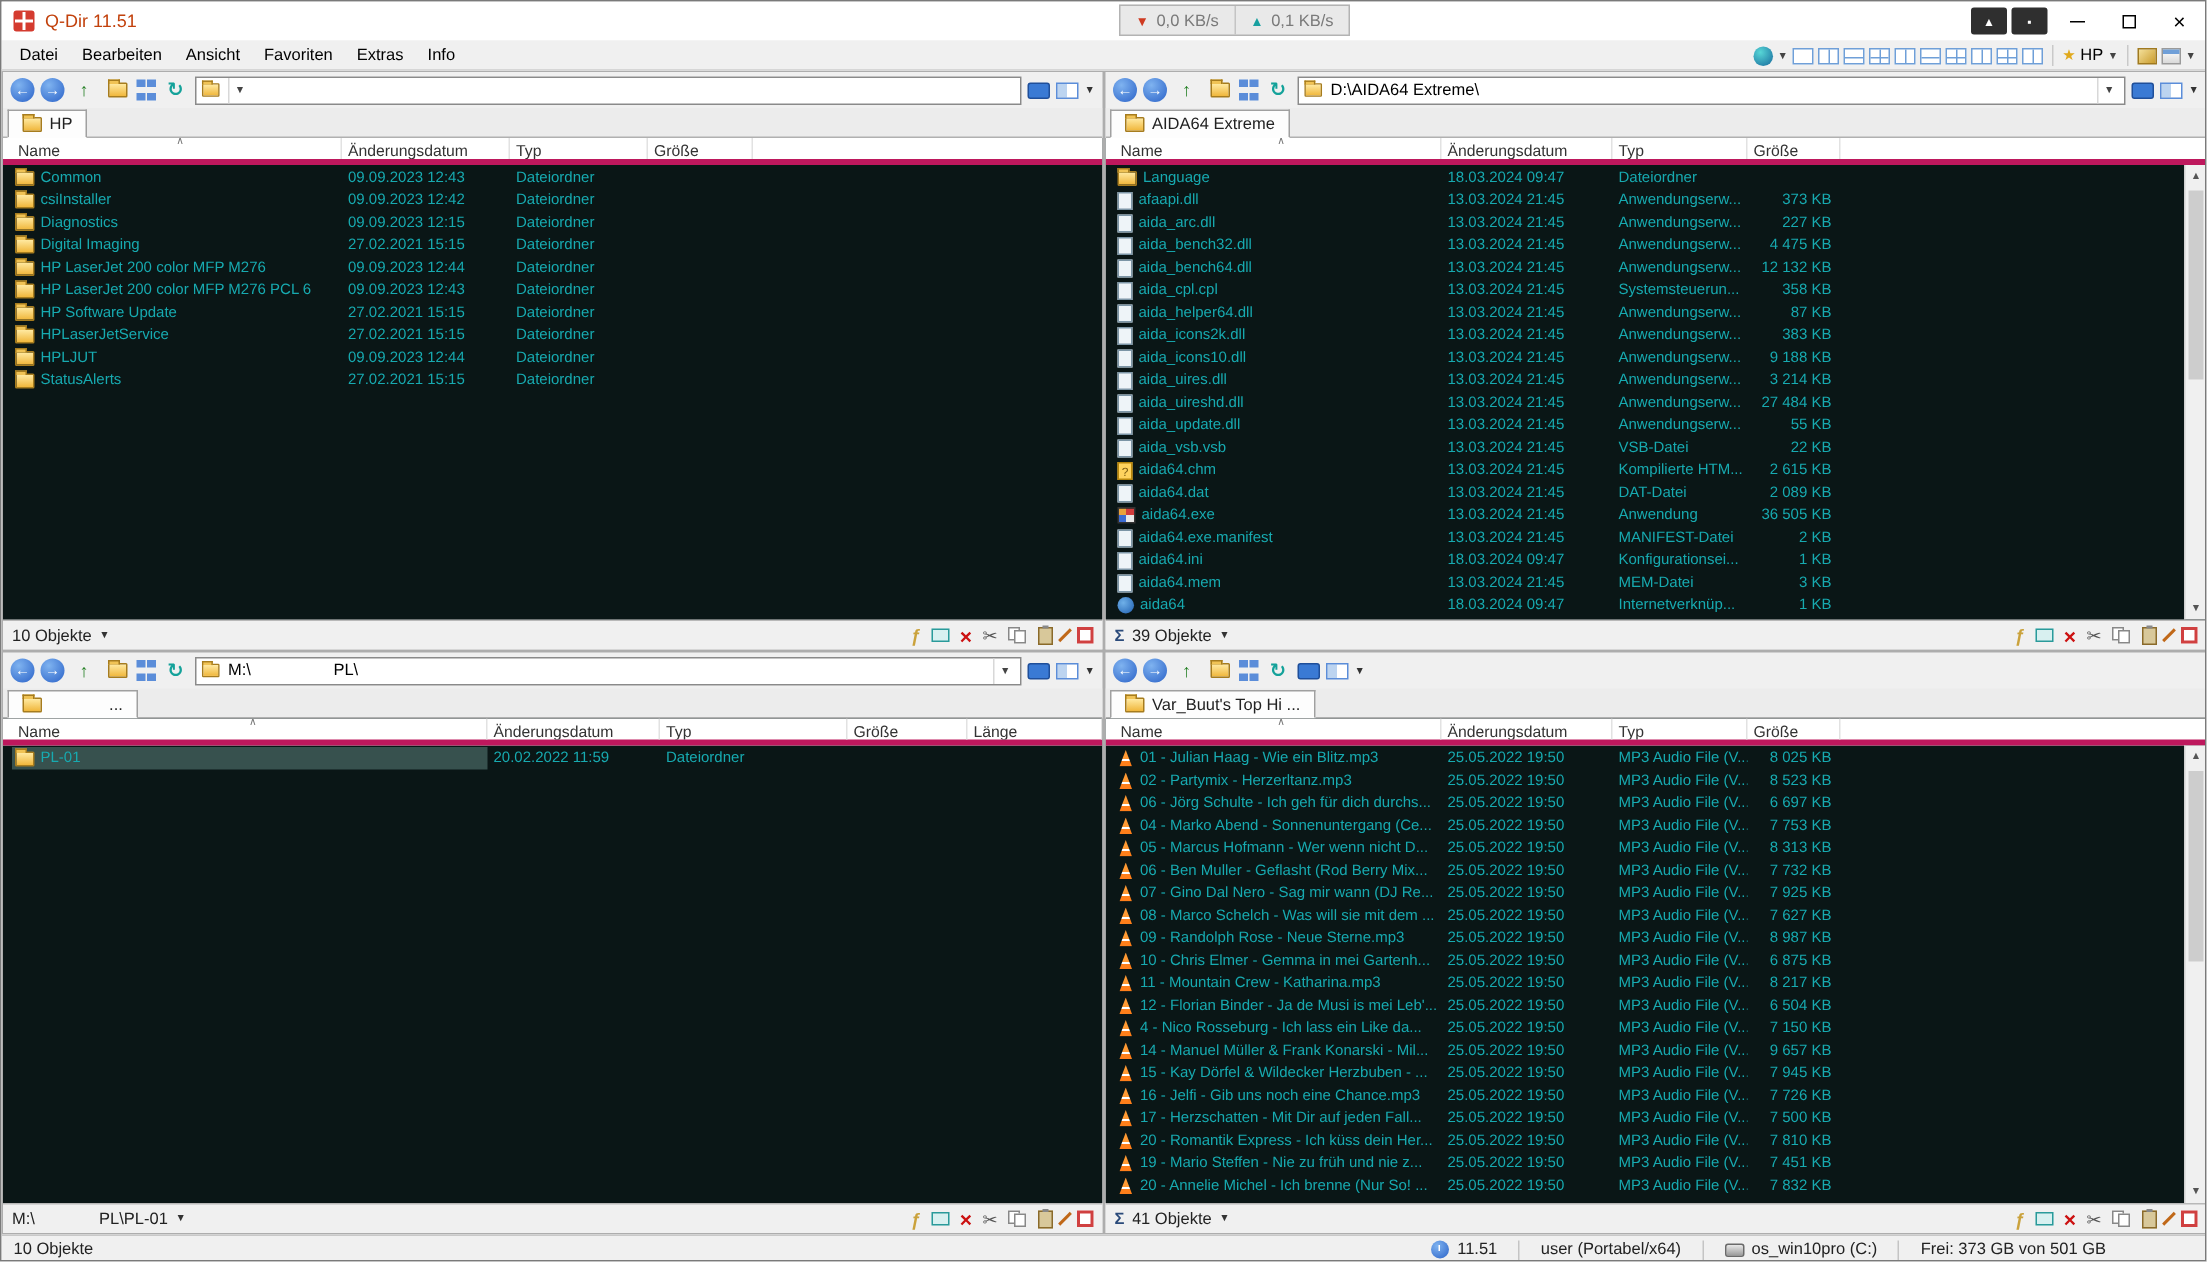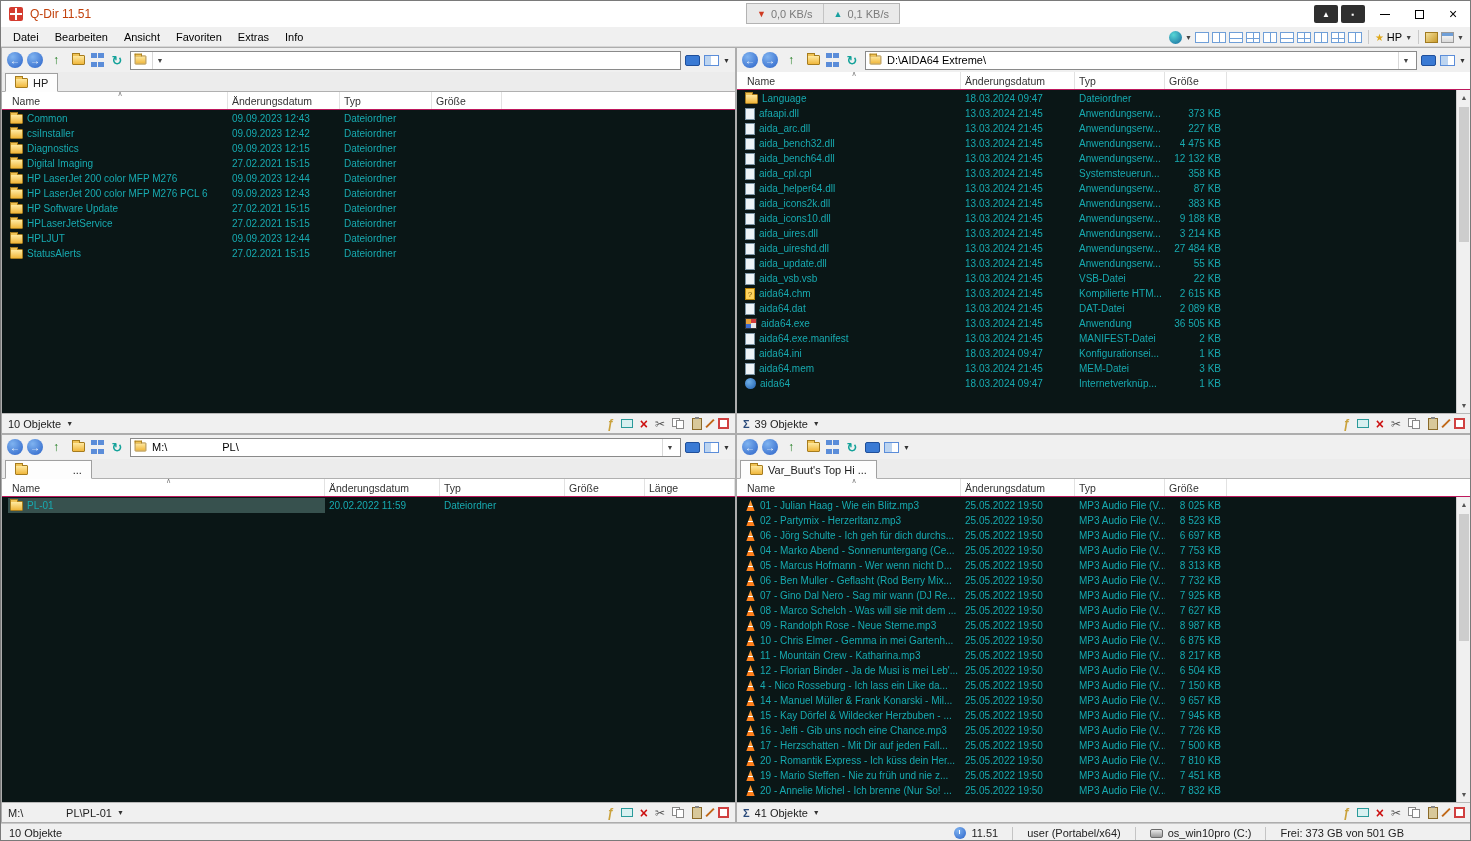--- a/index.html
+++ b/index.html
@@ -61,21 +61,21 @@
   .addr-text{flex:1;font-size:11px;color:#000;white-space:nowrap;overflow:hidden;}
   .addr-drop{width:15px;align-self:stretch;display:flex;align-items:center;justify-content:center;border-left:1px solid #d8d8d8;font-size:7px;color:#444;}
   .quick-btn{width:15px;height:11px;background:#3a7ad4;border:1px solid #1f4f9a;border-radius:2px;}
   .split-btn{width:15px;height:11px;border:1px solid #5b8dd9;background:linear-gradient(90deg,#bcd4f0 50%,#fff 50%);}
   .tb-caret{font-size:7px;color:#333;}
 
   .tabbar{height:20px;background:#ececec;border-bottom:1px solid #b0b0b0;display:flex;align-items:flex-end;padding-left:3px;flex:0 0 auto;}
   .tab{height:19px;margin-bottom:-1px;display:flex;align-items:center;gap:5px;padding:0 9px;background:#fdfdfd;border:1px solid #a0a0a0;border-bottom:1px solid #fdfdfd;font-size:11px;color:#222;white-space:nowrap;}
 
   .list{flex:1 1 auto;background:#0a1616;position:relative;display:flex;flex-direction:column;overflow:hidden;}
-  .col-headers{height:18px;background:#ffffff;border-bottom:1px solid #be185d;display:flex;padding-left:6px;flex:0 0 auto;}
+  .col-headers{height:18px;background:#ffffff;border-bottom:4px solid #be185d;display:flex;padding-left:6px;flex:0 0 auto;}
   .col-h{padding:3px 4px 0 4px;border-right:1px solid #e2e2e2;color:#333;font-size:10.5px;white-space:nowrap;overflow:hidden;position:relative;}
   .col-h .sort{position:absolute;top:-2px;left:50%;font-size:7px;color:#777;}
   .col-fill{flex:1;}
   .rows{flex:1;overflow:hidden;padding-top:1px;}
   .row{display:flex;height:15px;align-items:center;padding-left:6px;}
   .cell{padding:0 4px;white-space:nowrap;overflow:hidden;color:#17aab0;font-size:10px;line-height:15px;}
   .cell.c0{display:flex;align-items:center;gap:4px;padding-left:2px;}
   .row.selected .c0{background:#37514e;}
 
   
@@ -367,20 +367,26 @@
       <span class="tb-btn refresh-btn">↻</span>
       <div class="addr">
         <span class="mini-folder"></span>
         <span class="addr-text">D:\AIDA64 Extreme\</span>
         <span class="addr-drop">▼</span>
       </div>
       <span class="tb-btn quick-btn"></span>
       <span class="tb-btn split-btn"></span>
       <span class="tb-caret">▼</span>
     </div>
+    <div class="tabbar">
+      <div class="tab">
+        <span class="mini-folder"></span>
+        <span class="tab-label">AIDA64 Extreme</span>
+      </div>
+    </div>
     <div class="list">
       <div class="col-headers">
             <div class="col-h c0">Name<span class="sort">∧</span></div>
             <div class="col-h c1">Änderungsdatum</div>
             <div class="col-h c2">Typ</div>
             <div class="col-h c3">Größe</div>
             <div class="col-fill"></div>
           </div>
       <div class="rows">
             <div class="row">

